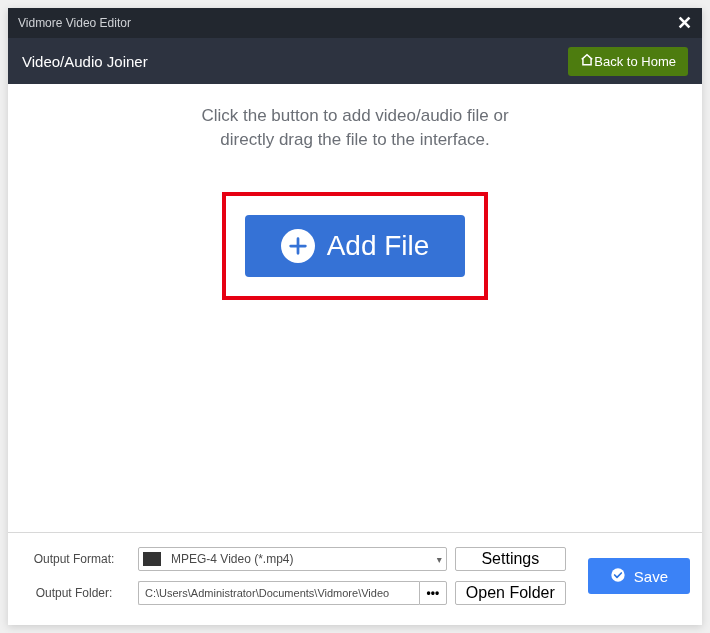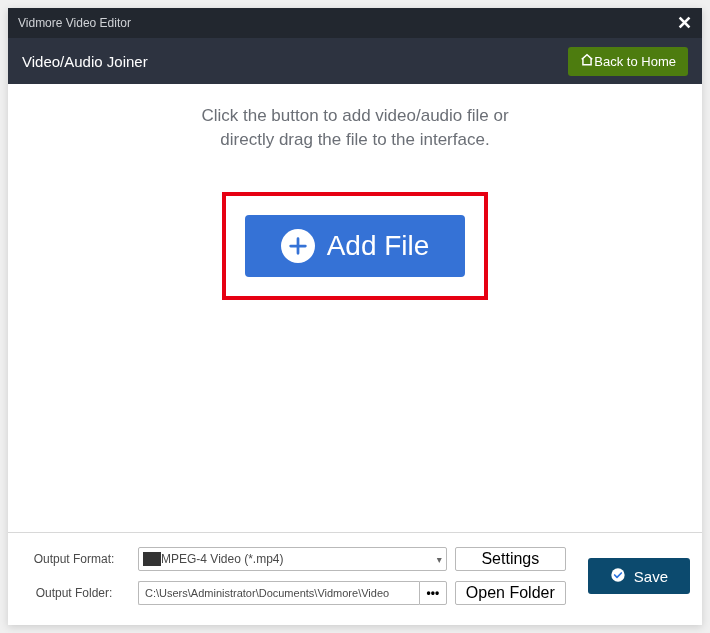--- a/index.html
+++ b/index.html
@@ -116,21 +116,21 @@
     }
     .footer label { text-align: center; padding-right: 2px; }
     .format-select {
       display: flex;
       align-items: center;
       border: 1px solid #b9b9b9;
       border-radius: 2px;
       height: 24px;
       padding: 0 4px;
       background: #fff;
-      gap: 0;
+      gap: 10px;
       cursor: pointer;
     }
     .format-select .mp4-icon {
       width: 18px; height: 14px;
       background: #333;
       display: inline-block;
       position: relative;
     }
     .format-select .chev { margin-left: auto; font-size: 10px; color: #666; }
     .folder-input {
@@ -160,21 +160,21 @@
       border: 1px solid #b9b9b9;
       background: #fff;
       border-radius: 2px;
       height: 24px;
       width: 28px;
       font-size: 12px;
       cursor: pointer;
       font-weight: bold;
     }
     .btn-save {
-      background: #0c4a6e;
+      background: #3b82f6;
       color: #fff;
       border: none;
       border-radius: 3px;
       height: 36px;
       padding: 0 22px;
       font-size: 15px;
       display: flex;
       align-items: center;
       gap: 8px;
       cursor: pointer;

